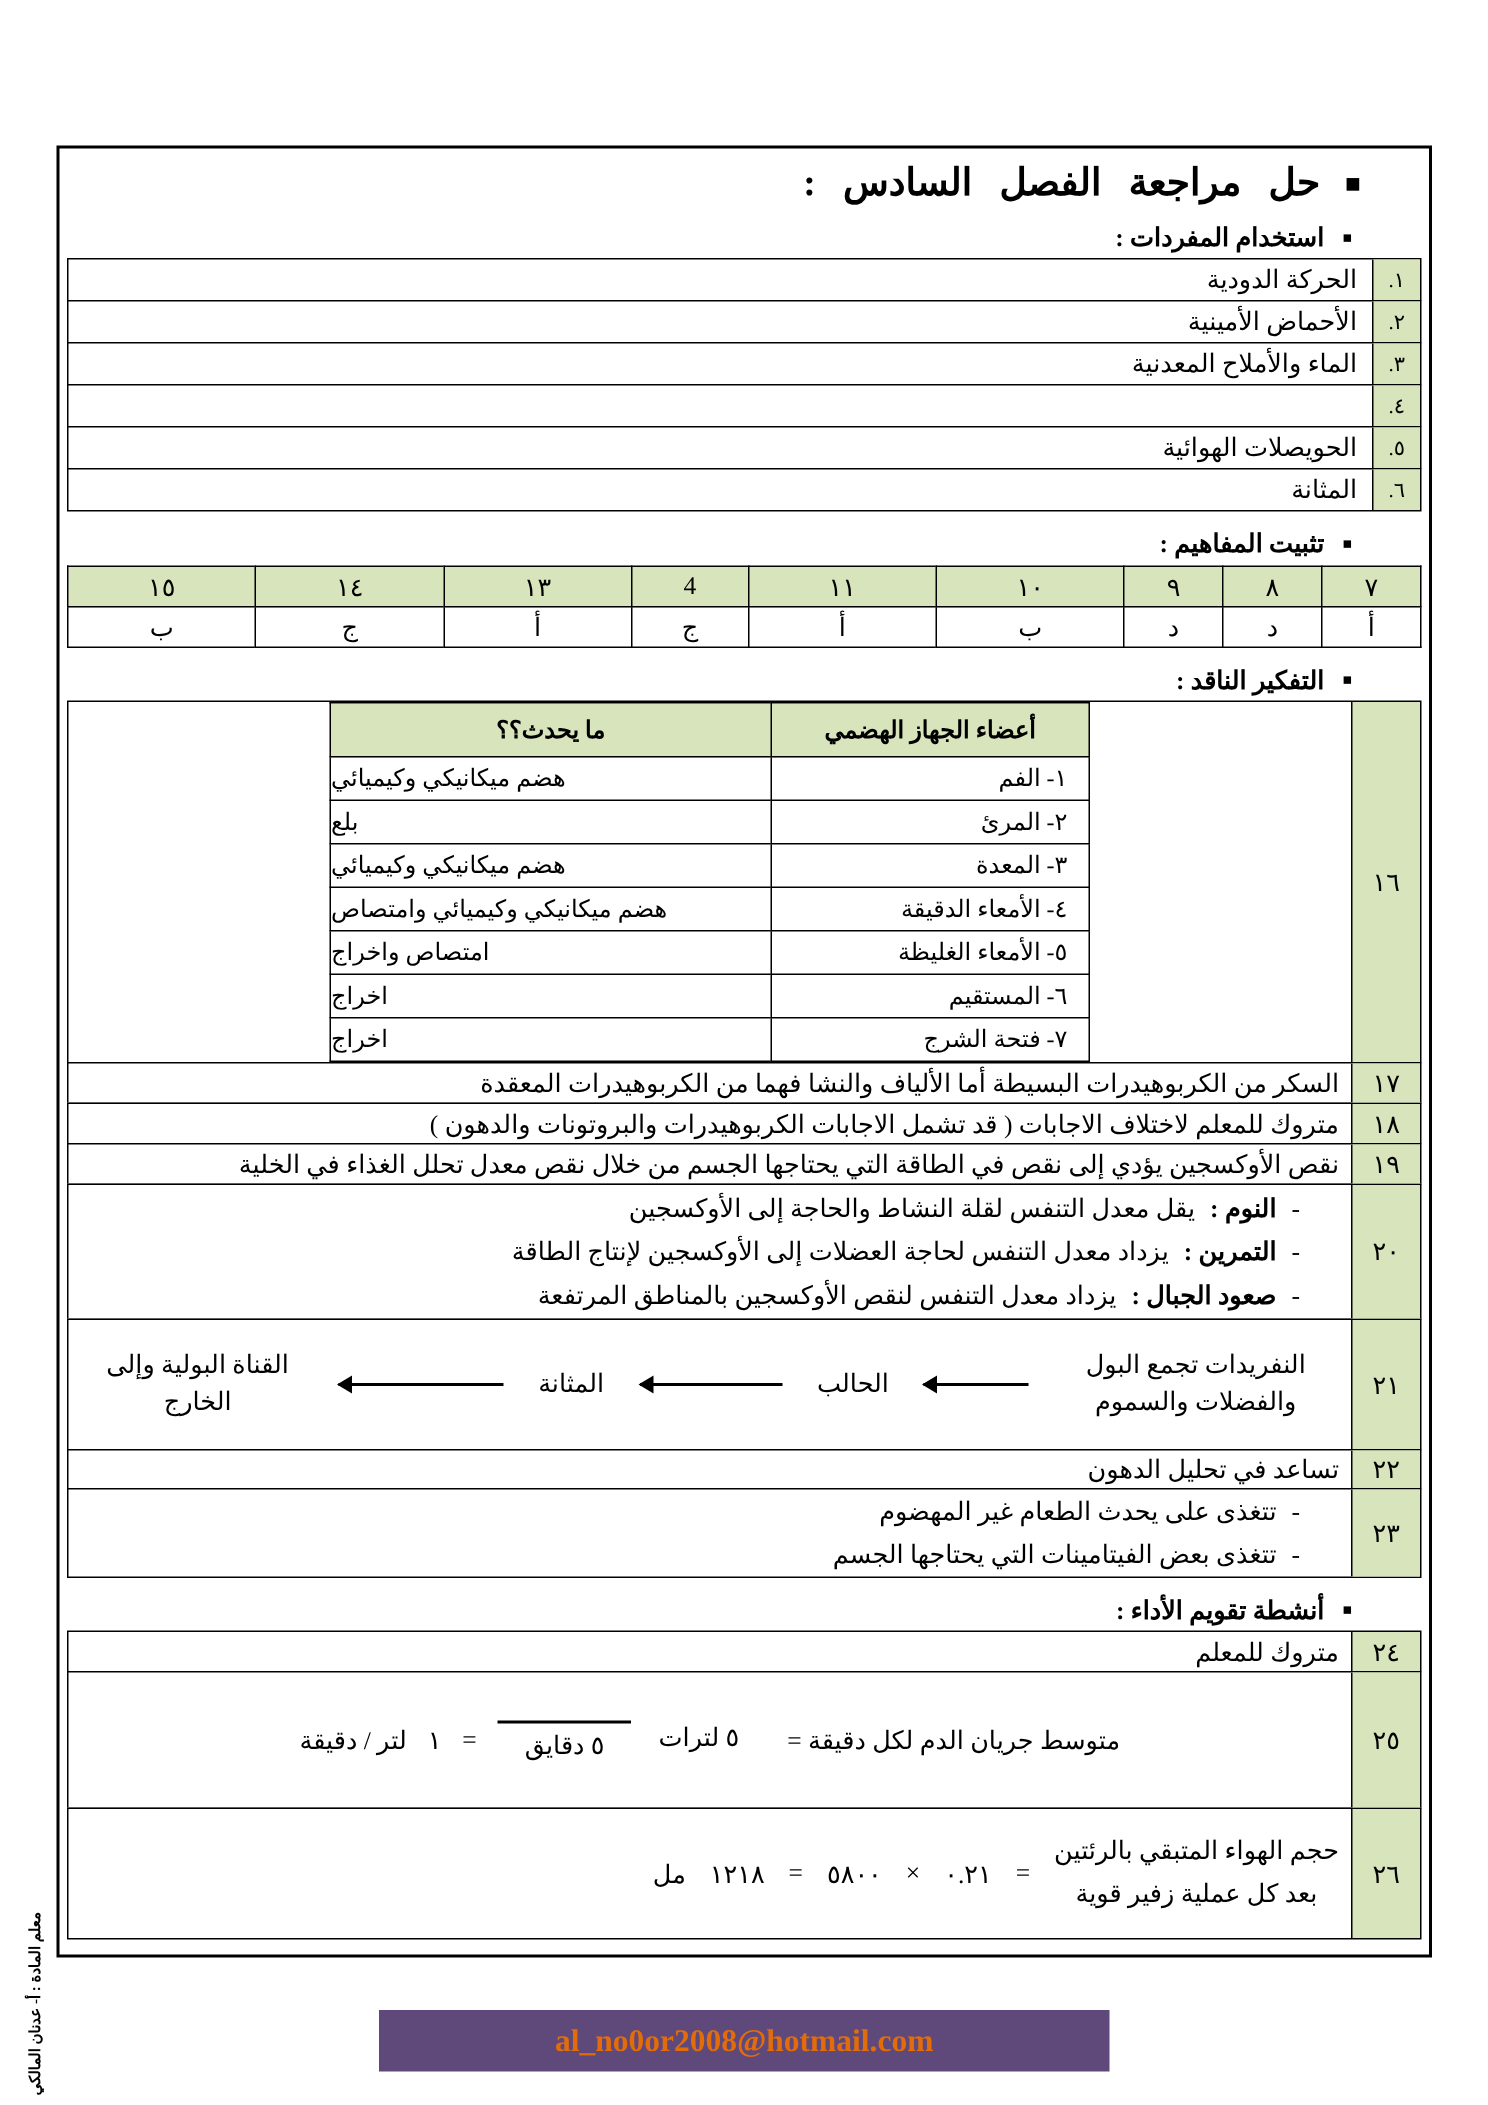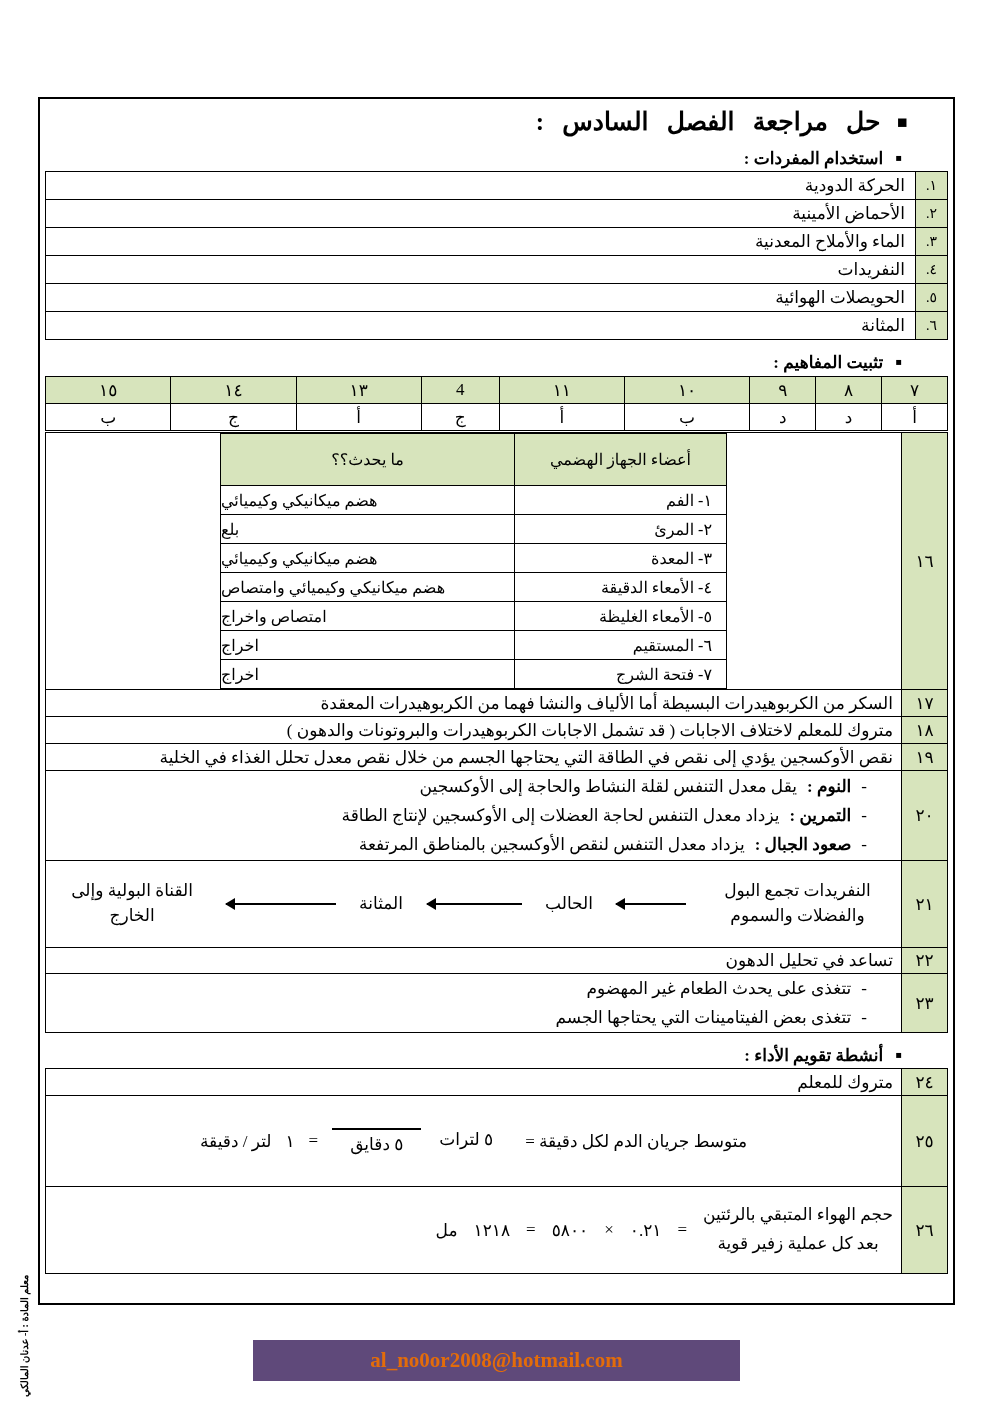--- a/index.html
+++ b/index.html
@@ -46,21 +46,21 @@
   .q21row{min-height:88px;}
   .q22row{min-height:27px;}
   .q23row{min-height:60px;}
   .q24row{min-height:28px;}
   .q25row{min-height:92px;}
   .q26row{min-height:88px;}
   
   .q16content{display:block;}
   .organ-table{border-collapse:collapse;margin:0 auto;}
   .organ-table th,.organ-table td{border:1px solid #000;font-size:16px;}
-  .organ-table th{background:var(--green);font-weight:normal;height:36px;padding:16px 10px;}
+  .organ-table th{background:var(--green);font-weight:bold;height:36px;padding:0 10px;}
   .th-organ{width:212px;}
   .th-happens{width:294px;}
   .td-organ{text-align:right;padding-right:14px;height:29px;}
   .td-happens{text-align:left;}
   
   .lines{display:flex;flex-direction:column;justify-content:center;width:100%;padding-right:34px;}
   .dashline{display:flex;gap:10px;line-height:29px;}
   .dashline .b{font-weight:bold;}
   
   .flow{display:flex;align-items:center;justify-content:space-between;width:100%;padding:6px 16px;}
@@ -110,21 +110,20 @@
       <div class="vrow">
         <div class="vnum">٢.</div>
         <div class="vans">الأحماض الأمينية</div>
       </div>
       <div class="vrow">
         <div class="vnum">٣.</div>
         <div class="vans">الماء والأملاح المعدنية</div>
       </div>
       <div class="vrow">
         <div class="vnum">٤.</div>
-        <div class="vans">النفريدات</div>
       </div>
       <div class="vrow">
         <div class="vnum">٥.</div>
         <div class="vans">الحويصلات الهوائية</div>
       </div>
       <div class="vrow">
         <div class="vnum">٦.</div>
         <div class="vans">المثانة</div>
       </div>
     </div>
@@ -153,20 +152,23 @@
         <td>ب</td>
         <td>أ</td>
         <td>ج</td>
         <td>أ</td>
         <td>ج</td>
         <td>ب</td>
       </tr>
     </tbody>
       </table>
 
+    <div class="sec">
+      <span class="sbullet">▪</span><span>التفكير الناقد :</span>
+    </div>
 
     <div class="qtable">
 
       <div class="qrow q16row">
         <div class="qnum">١٦</div>
         <div class="qcontent q16content">
           <table class="organ-table">
             <tbody>
                 <tr>
               <th class="th-organ">أعضاء الجهاز الهضمي</th>

